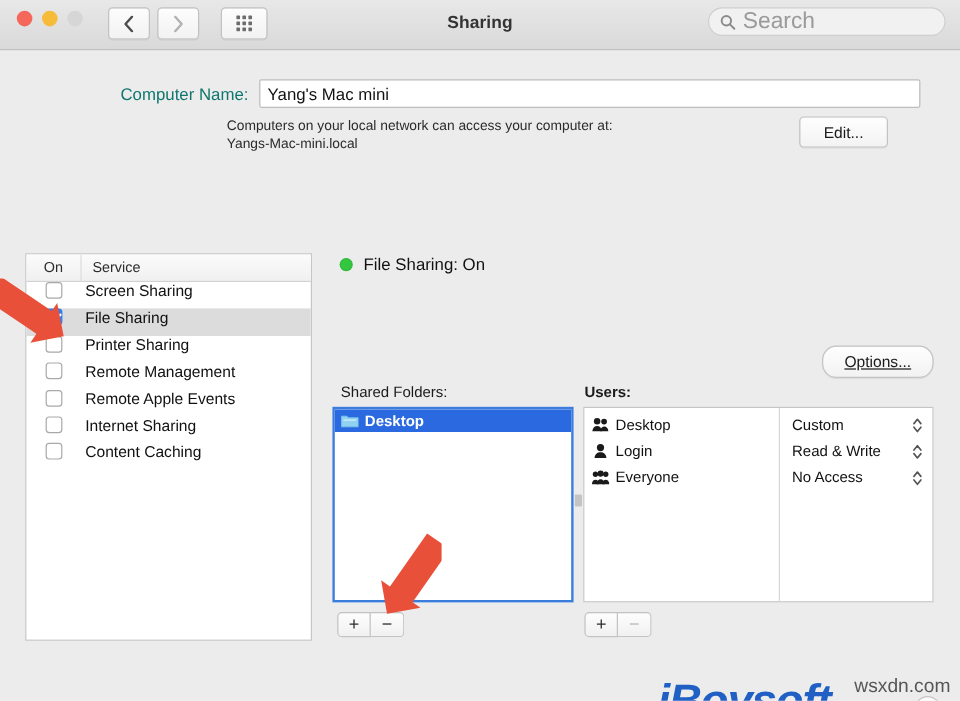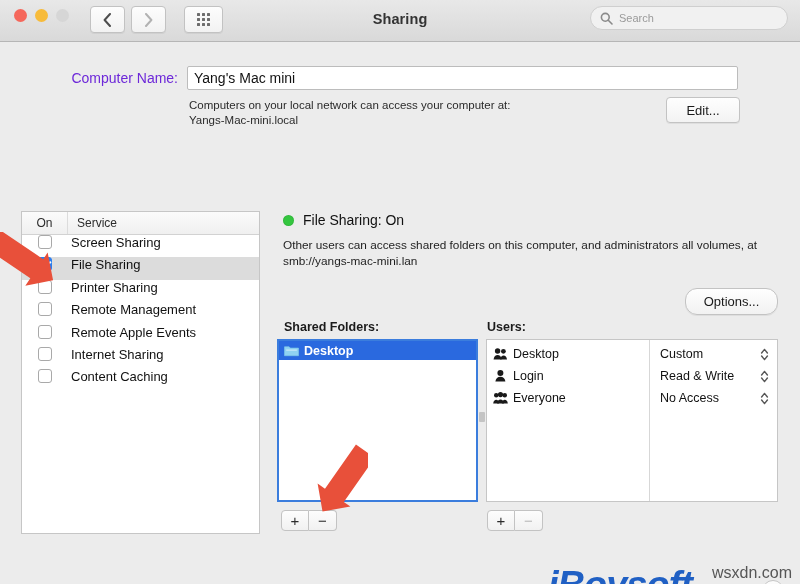--- a/index.html
+++ b/index.html
@@ -107,44 +107,44 @@
     background: #f1f1f1;
     border: 1px solid #cfcfcf;
     border-radius: 13px;
     display: flex;
     align-items: center;
     padding-left: 9px;
     box-sizing: border-box;
   }
   .searchbox .mag { margin-right: 6px; flex: 0 0 auto; display:block;}
   .searchbox .ph {
-    font-size: 11px;
+    font-size: 19px;
     color: #9a9a9a;
   }
 
   
   .content {
     position: relative;
     flex: 1 1 auto;
     background: #ececec;
   }
 
   
   .cname-row {
     position: absolute;
     left: 0; top: 24px;
     width: 100%;
     display: flex;
     align-items: center;
   }
   .cname-label {
-    width: 187px;
+    width: 216px;
     text-align: right;
     font-size: 14px;
-    color: #6d28d9;
+    color: #0f766e;
     padding-right: 9px;
     box-sizing: border-box;
   }
   .cname-input {
     width: 551px;
     height: 24px;
     background: #ffffff;
     border: 1px solid #bcbcbc;
     border-radius: 2px;
     font-size: 14px;
@@ -278,27 +278,28 @@
     position: absolute;
     right: 22px; top: 246px;
     width: 91px; height: 25px;
     background: linear-gradient(to bottom,#fefefe,#f2f2f2);
     border: 1px solid #c3c3c3;
     border-radius: 12px;
     font-size: 13px;
     color: #1a1a1a;
     display: flex; align-items: center; justify-content: center;
     box-shadow: 0 1px 0 rgba(0,0,0,0.06);
+    text-decoration: underline;
   }
 
   .sf-label {
     position: absolute;
     left: 284px; top: 278px;
     font-size: 12.5px;
-    font-weight: bold;
+    font-weight: normal;
     color: #1b1b1b;
   }
   .users-label {
     position: absolute;
     left: 487px; top: 278px;
     font-size: 12.5px;
     font-weight: bold;
     color: #1b1b1b;
   }
 
@@ -554,21 +555,20 @@
           </div>
         <div class="lbl">Content Caching</div>
       </div>
     </div>
 
     <div class="status-row">
       <span class="green-dot"></span>
       <span class="status-text">File Sharing: On</span>
     </div>
 
-    <div class="desc">Other users can access shared folders on this computer, and administrators all volumes, at smb://yangs-mac-mini.lan</div>
 
     <div class="options-btn">Options...</div>
 
     <div class="sf-label">Shared Folders:</div>
 
     <div class="sf-box">
       <div class="sf-item selected">
         <svg class="folder-ic" viewBox="0 0 15 12">
           <path d="M0.5,1.8 h4.6 l1.2,1.3 h8.2 v7.6 h-14 z" fill="#8fd2f2" stroke="#7cc4e8" stroke-width="0.7"></path>
           <rect x="2.2" y="4.6" width="10.6" height="1" fill="#ffffff" opacity="0.65"></rect>

